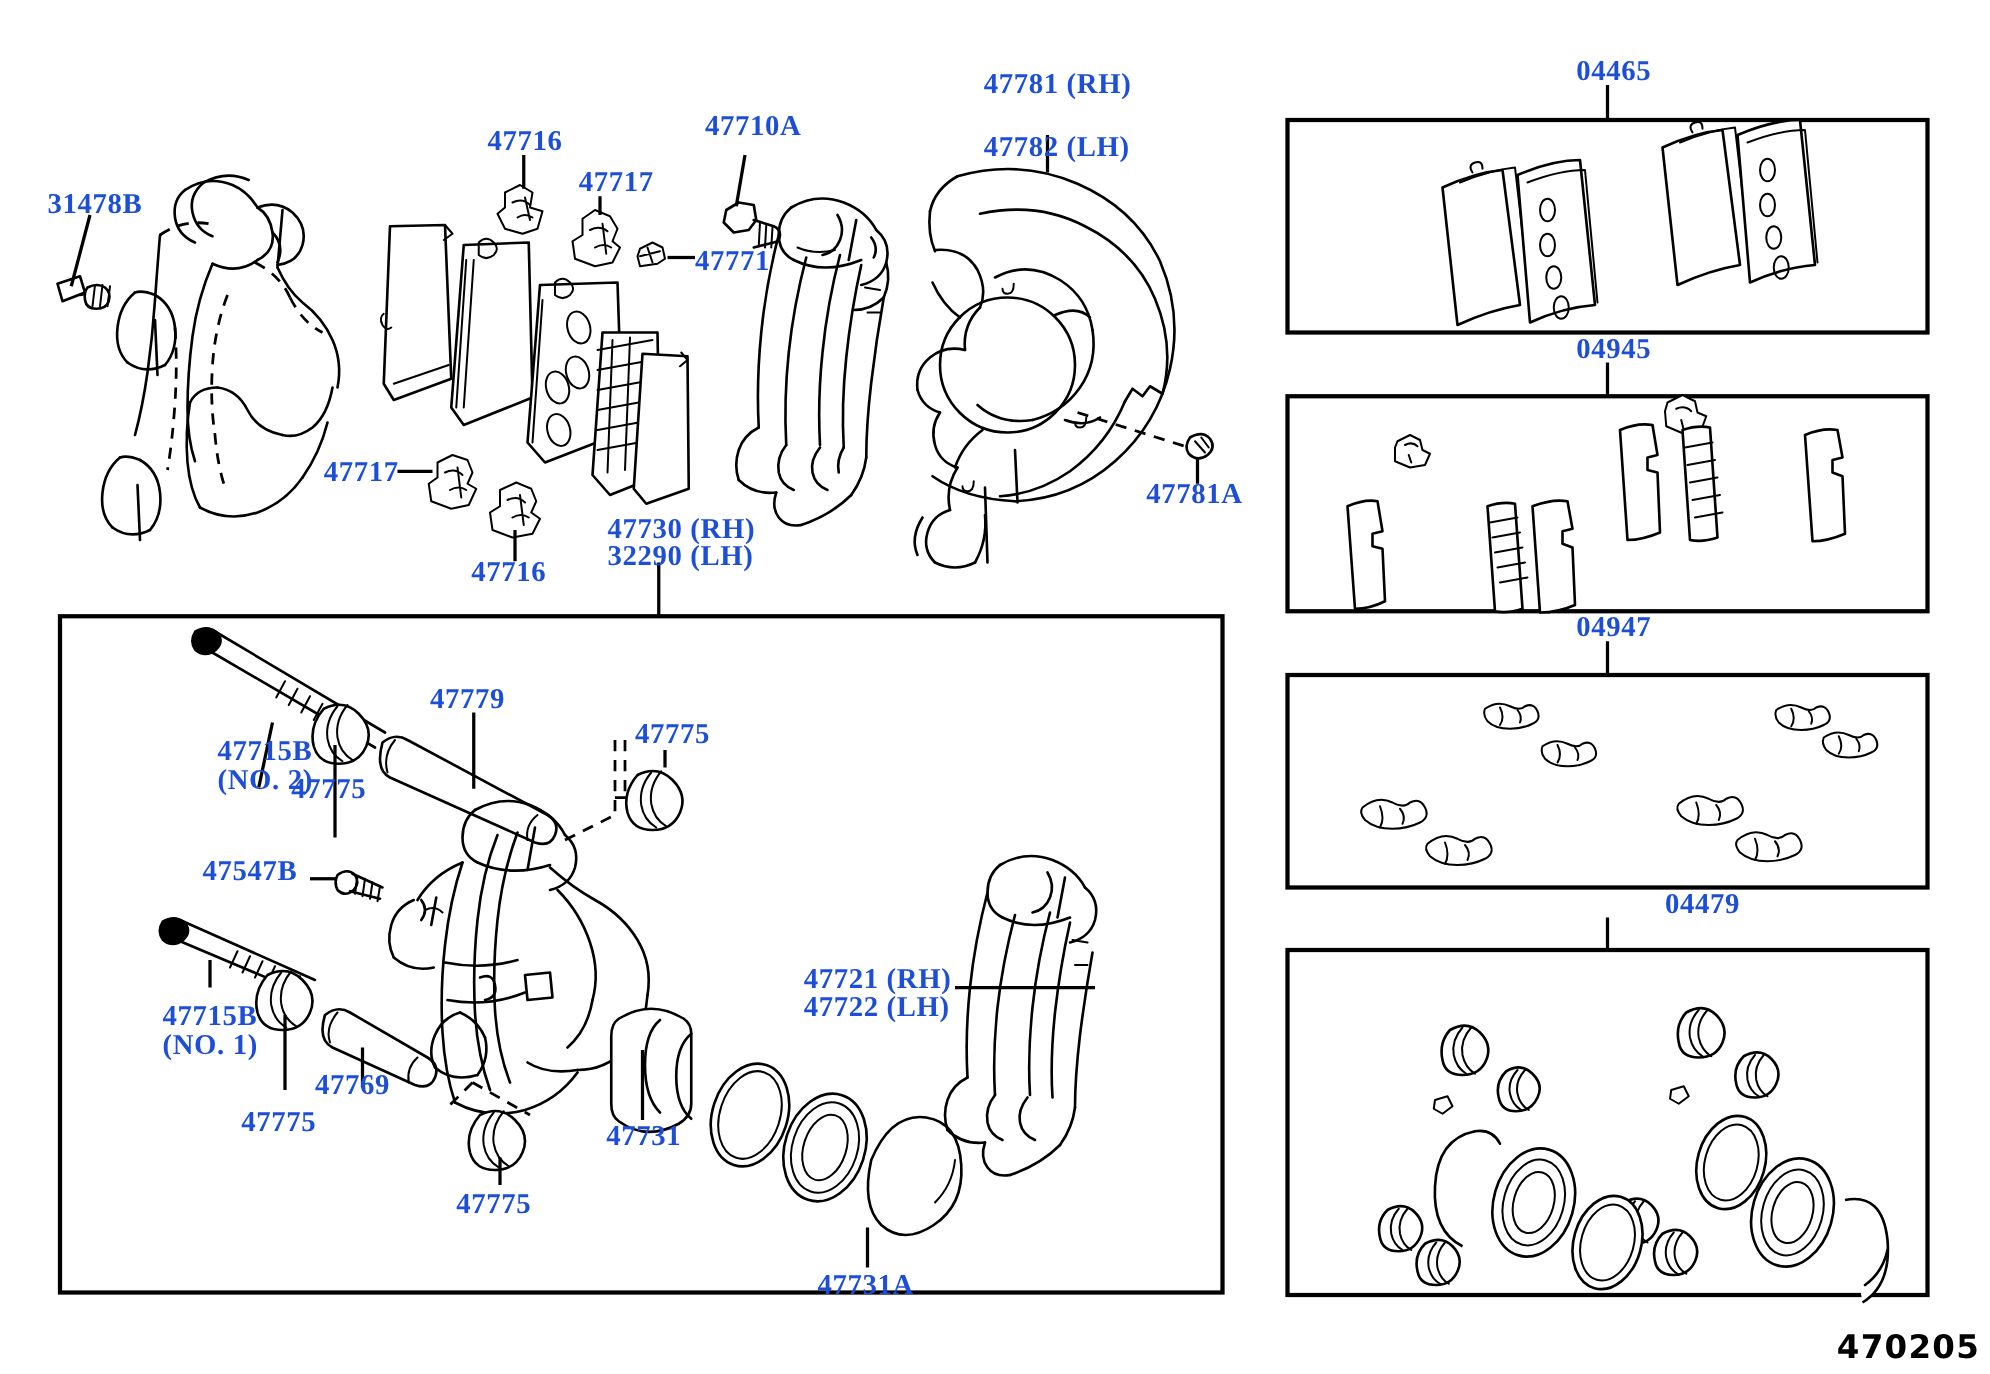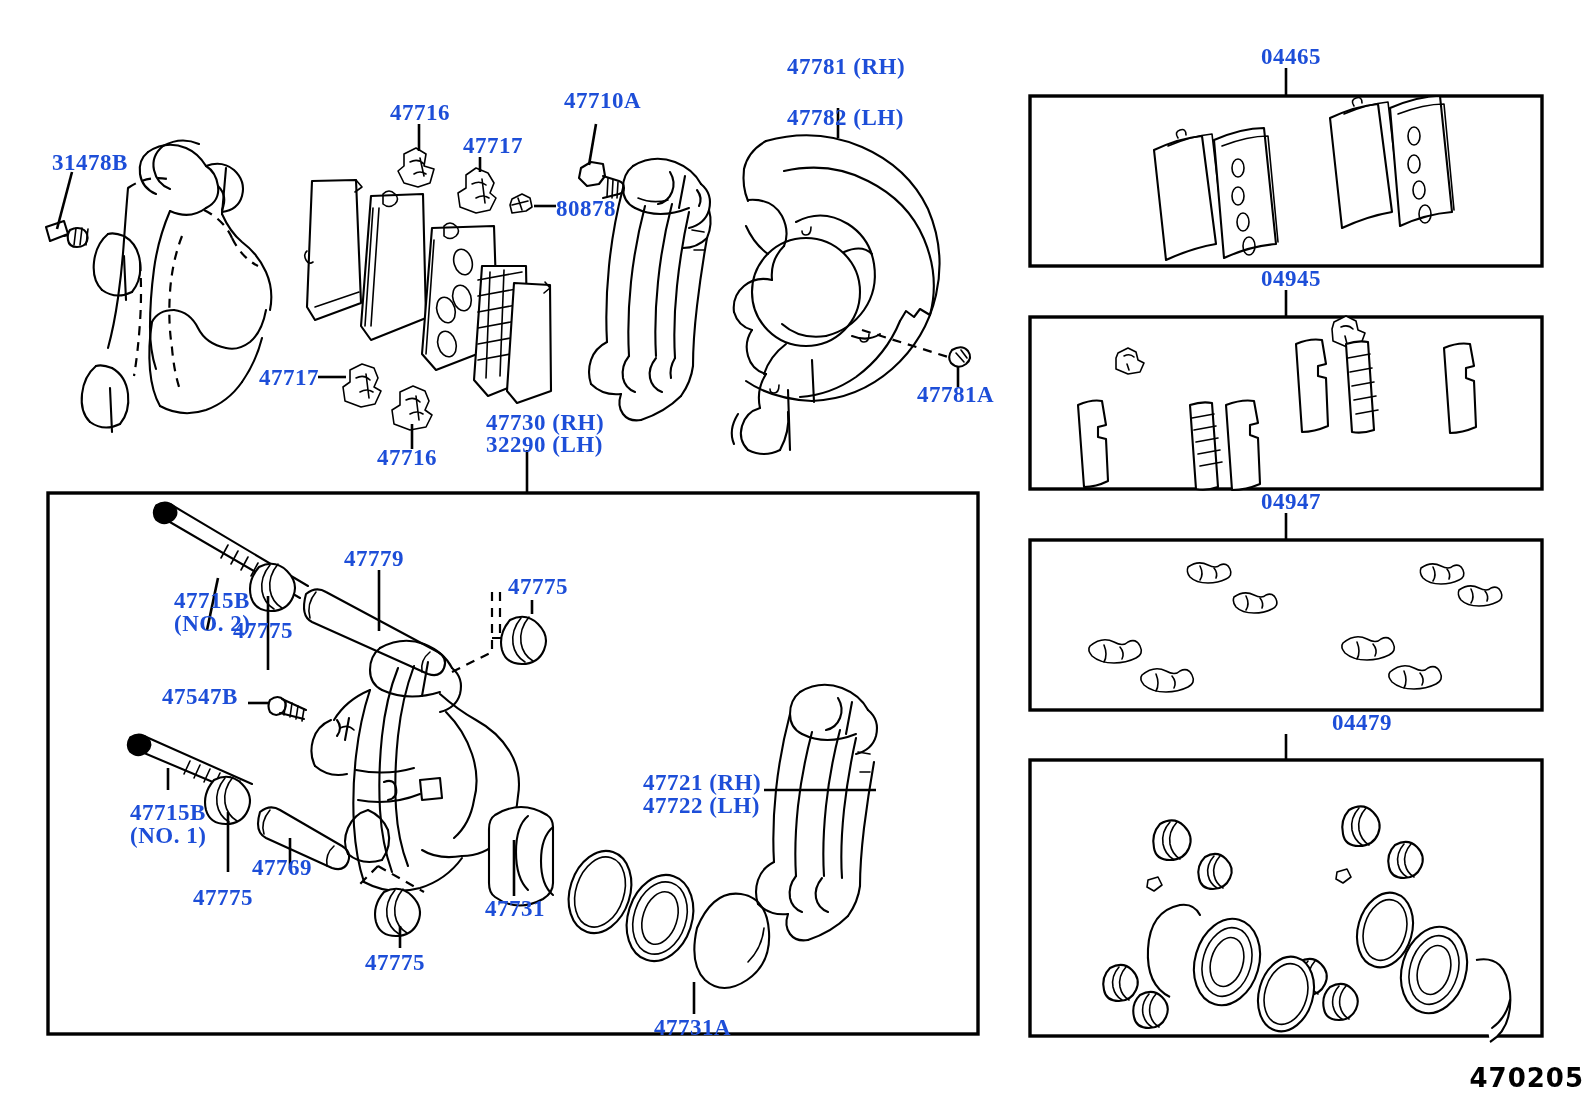--- a/index.html
+++ b/index.html
@@ -476,25 +476,25 @@
       <ellipse class="fillw" cx="1385" cy="930" rx="27" ry="38" transform="rotate(16 1385 930)"></ellipse>
       <ellipse class="ln-thin" cx="1385" cy="930" rx="21" ry="31" transform="rotate(16 1385 930)"></ellipse>
       <ellipse class="fillw" cx="1434" cy="970" rx="32" ry="44" transform="rotate(16 1434 970)"></ellipse>
       <ellipse class="ln-thin" cx="1434" cy="970" rx="24" ry="35" transform="rotate(16 1434 970)"></ellipse>
       <ellipse class="ln-thin" cx="1434" cy="970" rx="16" ry="25" transform="rotate(16 1434 970)"></ellipse>
       <path class="fillw" d="M1476 960 q30 -6 34 32 q3 36 -20 50"></path>
       <path class="ln" d="M1510 1000 q-4 18 -18 28"></path>
     </g>
   </svg>
 
-  <div class="lbl" style="left:52px;  top:150px;text-align:right;">31478B</div>
+  <div class="lbl" style="left:38px;  top:150px;text-align:right;">31478B</div>
   <div class="lbl" style="left:390px; top:100px;">47716</div>
   <div class="lbl" style="left:463px; top:133px;">47717</div>
   <div class="lbl" style="left:564px; top:88px;">47710A</div>
-  <div class="lbl" style="left:556px; top:196px;">80878</div>
+  <div class="lbl" style="left:556px; top:196px;">47771</div>
   <div class="lbl" style="left:787px; top:54px;">47781 (RH)</div>
   <div class="lbl" style="left:787px; top:79px;margin-top:26px;">47782 (LH)</div>
   <div class="lbl" style="left:917px; top:382px;">47781A</div>
   <div class="lbl" style="left:259px; top:365px;">47717</div>
   <div class="lbl" style="left:377px; top:445px;">47716</div>
   <div class="lbl" style="left:486px; top:410px;text-align:right;">47730 (RH)</div>
   <div class="lbl" style="left:486px; top:432px;">32290 (LH)</div>
 
   <div class="lbl" style="left:174px; top:588px;">47715B</div>
   <div class="lbl" style="left:174px; top:611px;">(NO. 2)</div>

